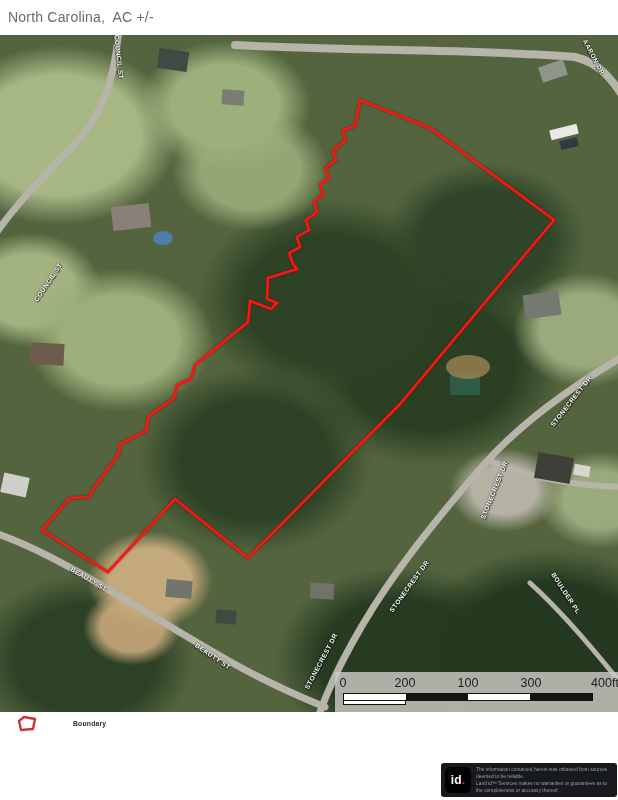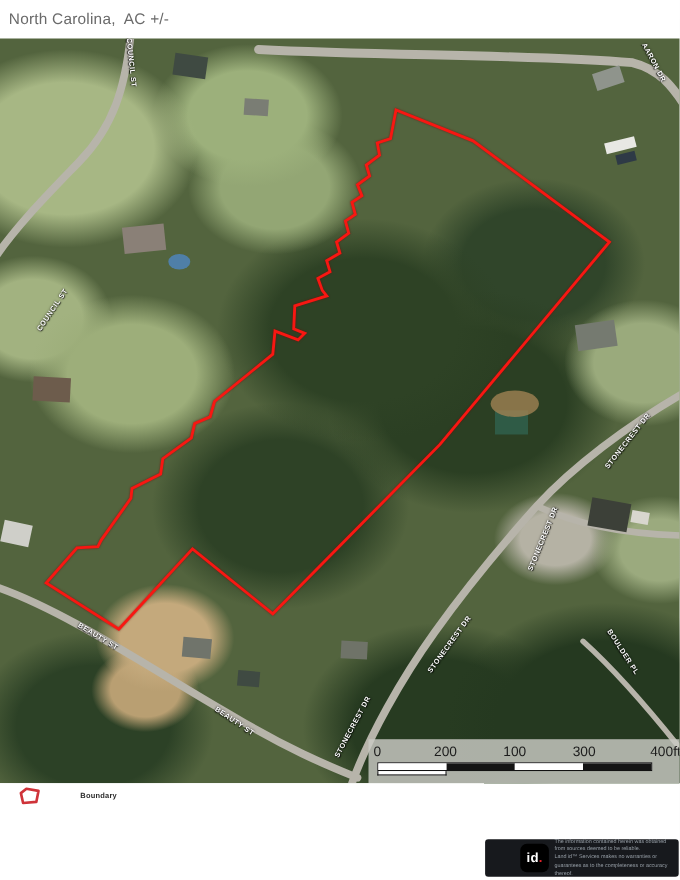--- a/index.html
+++ b/index.html
@@ -40,21 +40,21 @@
   .scalebar { position:absolute; right:0; bottom:0; width:283px; height:40px; background:rgba(203,203,197,.82); }
   .scale-labels span { position:absolute; top:4px; transform:translateX(-50%); font-size:12.5px; color:#1c1c1c; }
   .scale-track { position:absolute; left:8px; top:21px; width:250px; height:8px; border:1px solid #111; display:flex; background:#fff; }
   .scale-track .seg { flex:1 1 auto; height:100%; }
   .scale-subtrack { position:absolute; left:8px; top:29px; width:63px; height:4px; border:1px solid #111; border-top:none; background:#fff; }
 
   .legend { position:absolute; left:0; top:712px; width:440px; height:30px; background:#fff; }
   .legend .legend-icon { position:absolute; left:15px; top:3px; }
   .legend .legend-text { position:absolute; left:73px; top:8px; font-size:6.8px; font-weight:bold; color:#2b2b2b; letter-spacing:.03em; }
 
-  .credit { position:absolute; right:1px; bottom:3px; width:176px; height:34px; background:#17191d; border-radius:3px; display:flex; align-items:center;padding-left:28px; }
+  .credit { position:absolute; right:1px; bottom:3px; width:176px; height:34px; background:#17191d; border-radius:3px; display:flex; align-items:center; }
   .credit .logo { width:26px; height:26px; margin-left:4px; background:#000; border-radius:6px; flex:0 0 auto;
     display:flex; align-items:center; justify-content:center; color:#fff; font-weight:bold; font-size:12px; letter-spacing:.02em; }
   .credit .logo .dot { color:#e8242b; }
   .credit .text { margin:0 4px 0 5px; font-size:4.9px; line-height:1.45; color:#969ea6; }
 </style>
 </head>
 <body>
 
 <div class="page">
 

